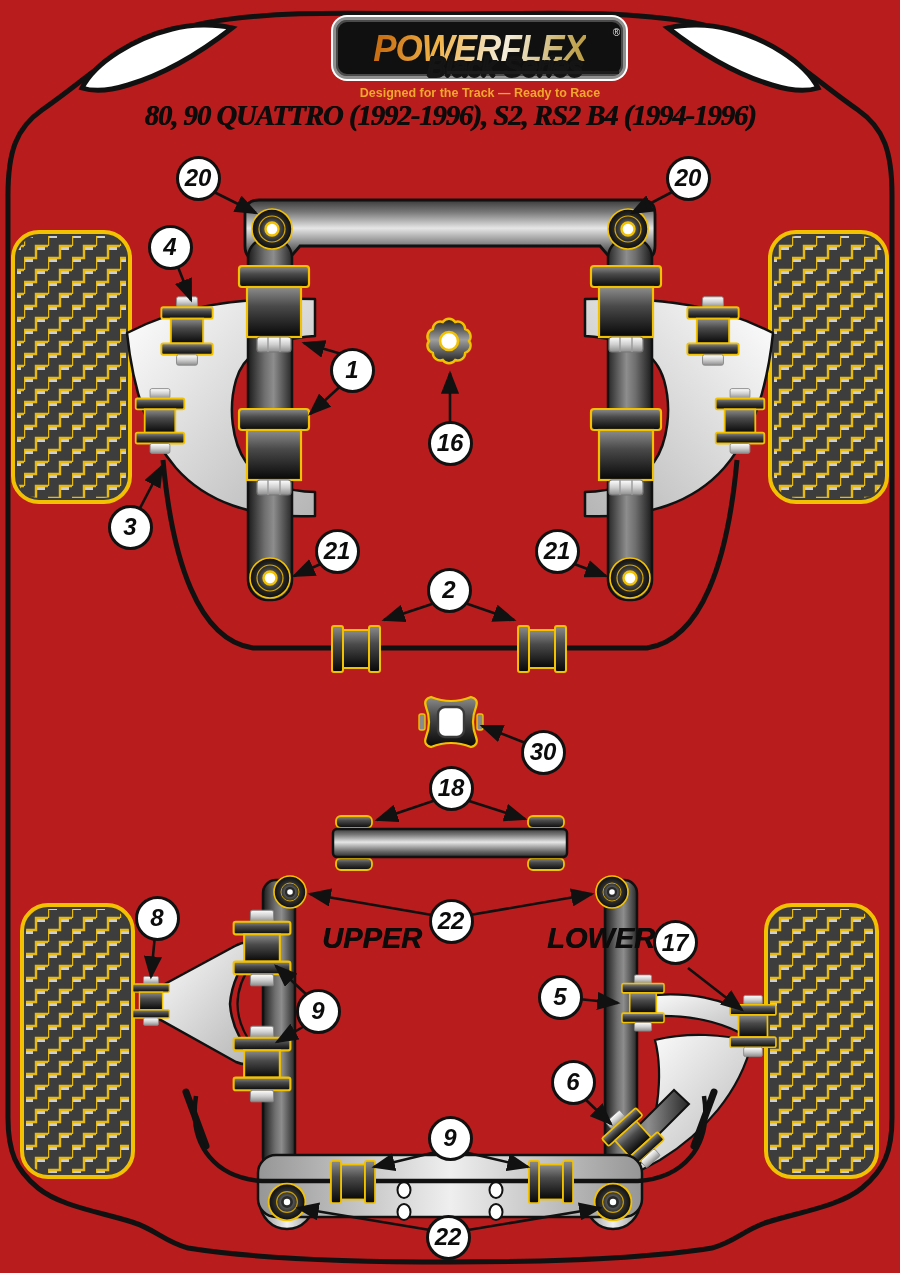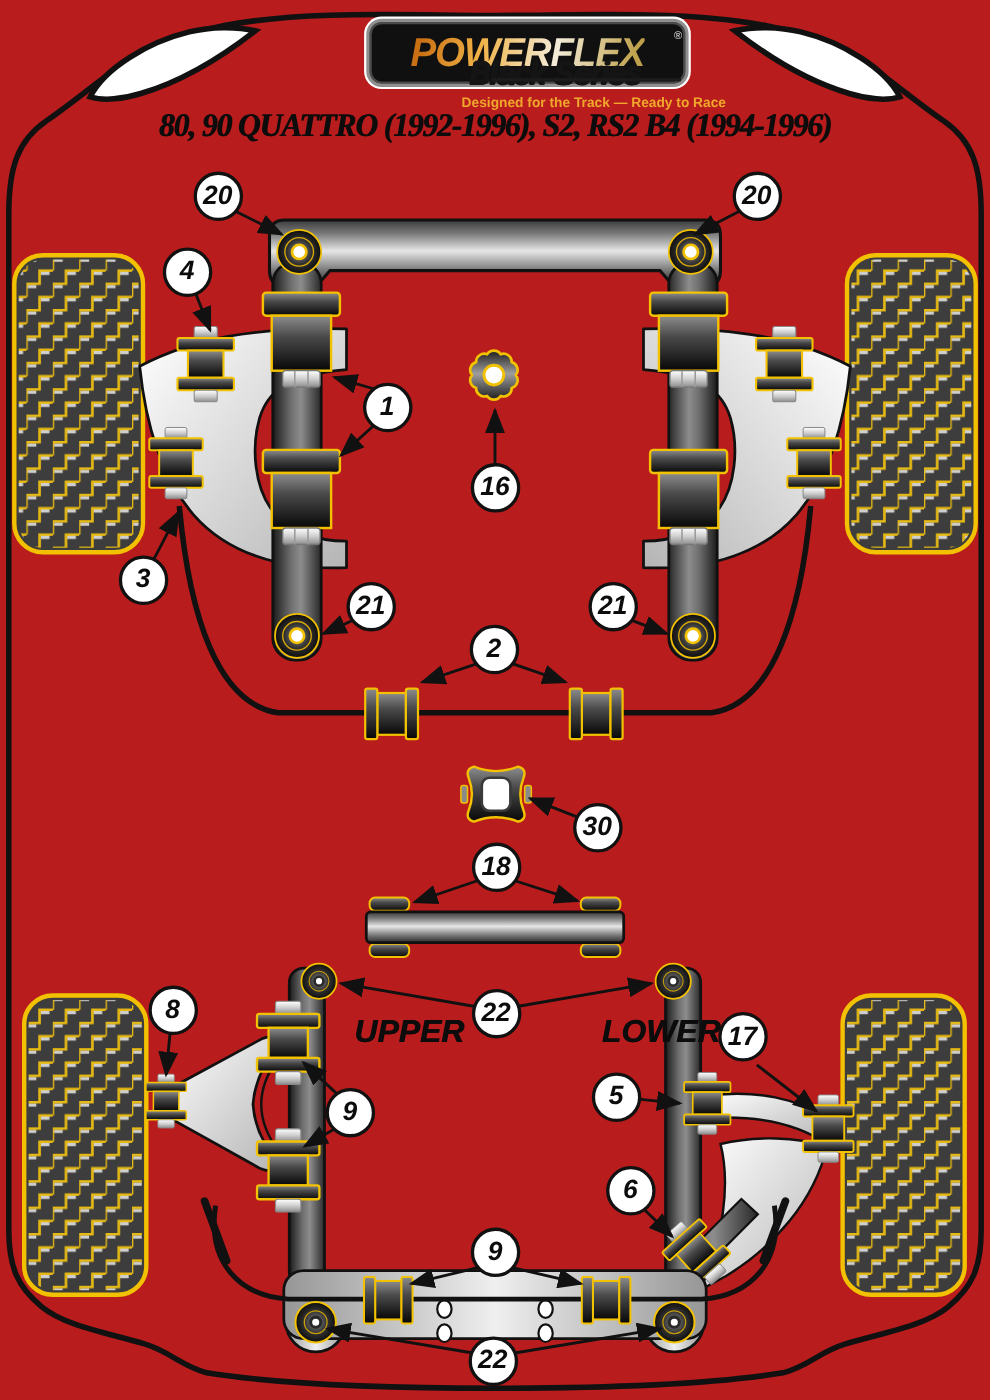--- a/index.html
+++ b/index.html
@@ -21,21 +21,21 @@
   .black-series{position:absolute;left:392px;top:53px;width:226px;text-align:center;
     font-style:italic;font-weight:normal;font-size:28px;letter-spacing:0px;line-height:1;
     color:#E8A420;white-space:nowrap;
     text-shadow:-1.5px 0 #151515,1.5px 0 #151515,0 -1.5px #151515,0 1.5px #151515,
       -1px -1px #151515,1px 1px #151515,1px -1px #151515,-1px 1px #151515;}
   @supports (-webkit-background-clip: text){
     .black-series{background:linear-gradient(180deg,#f9d96a 10%,#e8a420 55%,#a35f0e 95%);
       -webkit-background-clip:text;-webkit-text-fill-color:transparent;}
   }
   .series-strike{position:absolute;left:447px;top:71px;width:172px;height:3px;background:#1c1c1c;}
-  .tagline{position:absolute;left:300px;top:86px;width:360px;text-align:right;
+  .tagline{position:absolute;left:300px;top:86px;width:360px;text-align:center;
     font-size:12.5px;font-weight:bold;color:#F0A72B;white-space:nowrap;}
 
   
   .title{position:absolute;left:0;top:98px;width:900px;text-align:center;
     font-family:"Liberation Serif","DejaVu Serif",serif;font-style:italic;font-weight:bold;
     font-size:30px;color:#0c0c0c;letter-spacing:-1px;transform:scaleX(0.95);white-space:nowrap;
     text-shadow:0.8px 0 0 #0c0c0c;}
 
   
   .arm-label{position:absolute;font-style:italic;font-weight:bold;font-size:29px;color:#0c0c0c;

